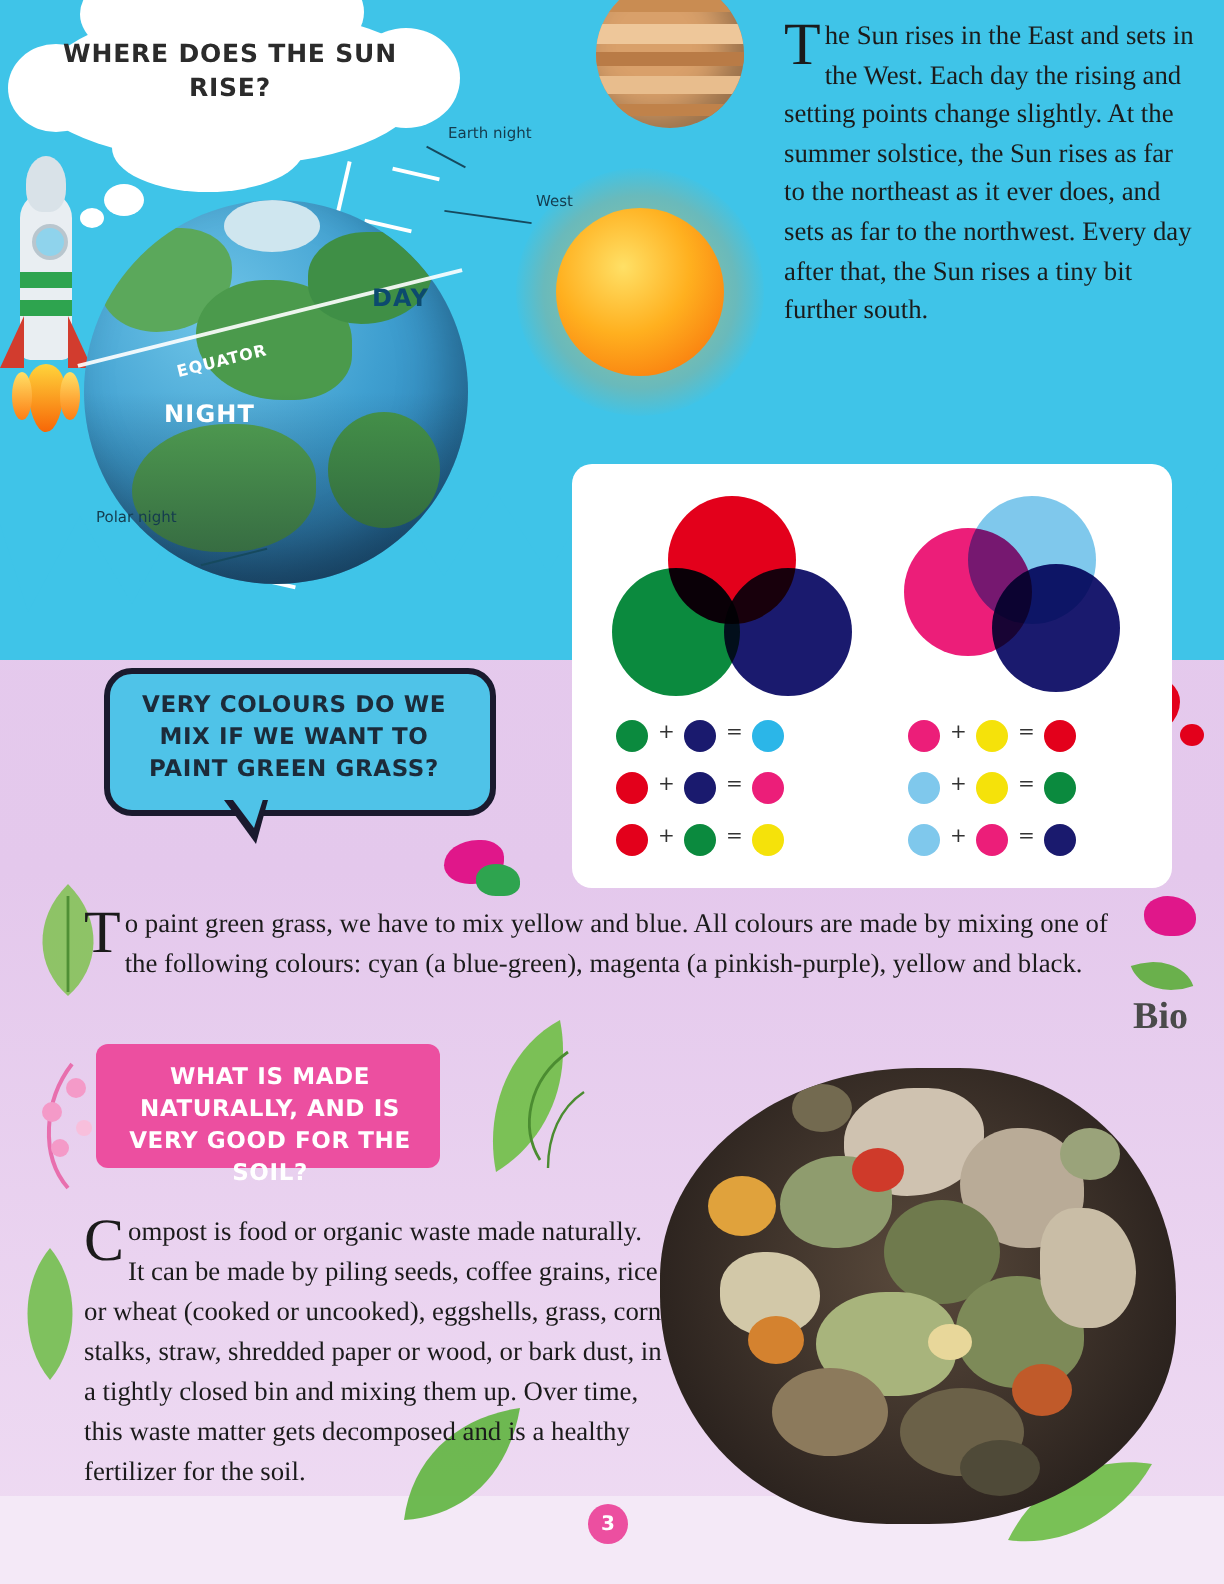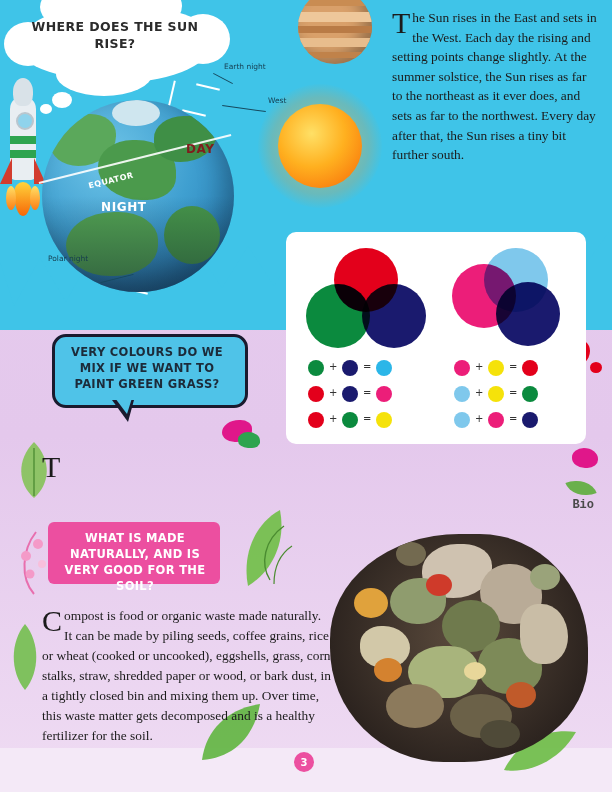--- a/index.html
+++ b/index.html
@@ -93,23 +93,23 @@
   .l2{left:56px;top:40px;width:78px;height:60px;background:#4b9a4c;border-radius:48% 55% 40% 60%;}
   .l3{left:112px;top:16px;width:62px;height:46px;background:#3f8f46;}
   .l4{left:24px;top:112px;width:92px;height:64px;background:#52a252;border-radius:55% 45% 50% 50%;}
   .l5{left:122px;top:106px;width:56px;height:58px;background:#46954a;border-radius:50%;}
   .l6{left:70px;top:0px;width:48px;height:26px;background:#cfe6ef;border-radius:50%;}
   .equator{position:absolute;left:36px;top:158px;width:198px;height:2px;background:rgba(255,255,255,.9);
     transform:rotate(-14deg);}
   .eq-label{position:absolute;left:88px;top:176px;font-family:"DejaVu Sans",sans-serif;font-size:8px;
     font-weight:bold;color:#fff;transform:rotate(-14deg);letter-spacing:.5px;}
   .day-label{position:absolute;left:186px;top:142px;font-family:"DejaVu Sans",sans-serif;font-size:12px;
-    font-weight:bold;color:#7f1d1d;letter-spacing:.6px;}
+    font-weight:bold;color:#0c4a6e;letter-spacing:.6px;}
   .night-label{position:absolute;left:82px;top:200px;font-family:"DejaVu Sans",sans-serif;font-size:12px;
-    font-weight:bold;color:#fff;letter-spacing:.6px;margin-left:19px;}
+    font-weight:bold;color:#fff;letter-spacing:.6px;}
   .tilt-axis{position:absolute;left:150px;top:78px;width:2px;height:212px;background:#fff;
     transform:rotate(13deg);}
   .tick{position:absolute;width:24px;height:2px;background:#fff;}
   .lbl-small{position:absolute;font-family:"DejaVu Sans",sans-serif;font-size:7.5px;color:#153c4e;}
   .leader{position:absolute;background:#16495e;height:1px;}
 
   
   .rocket-body{position:absolute;left:10px;top:96px;width:26px;height:84px;background:#e9eef2;border-radius:13px 13px 5px 5px;}
   .rocket-nose{position:absolute;left:13px;top:78px;width:20px;height:28px;background:#d9e2e8;border-radius:50% 50% 40% 40%;}
   .rocket-win{position:absolute;left:16px;top:112px;width:14px;height:14px;border-radius:50%;background:#8fd3ec;border:2px solid #b9c6ce;}
@@ -138,22 +138,22 @@
   .row-dot{position:absolute;width:16px;height:16px;border-radius:50%;}
   .op{position:absolute;font-family:"DejaVu Sans",sans-serif;font-size:10px;color:#333;}
 
   
   .compost{position:absolute;left:330px;top:534px;width:258px;height:228px;overflow:hidden;
     border-radius:50% 42% 48% 44%/46% 50% 44% 50%;
     background:radial-gradient(circle at 50% 45%,#5a4a3c 0%,#2e2520 70%,#1d1815 100%);}
   .cpiece{position:absolute;border-radius:50%;}
 
   
-  .bio{position:absolute;right:18px;top:498px;font-family:Liberation Mono, monospace;
-    font-size:12px;font-weight:bold;color:#4a4a4a;}
+  .bio{position:absolute;right:18px;top:498px;font-family:Liberation Serif, serif;
+    font-size:19px;font-weight:bold;color:#4a4a4a;}
   .bio-leaf{position:absolute;right:18px;top:478px;width:26px;height:20px;background:#6ab04c;
     border-radius:0 100% 0 100%;transform:rotate(-20deg);}
 
   
   .pageno{position:absolute;left:294px;top:752px;width:20px;height:20px;border-radius:50%;
     background:#ec4fa0;color:#fff;font-family:"DejaVu Sans",sans-serif;font-size:10px;
     display:flex;align-items:center;justify-content:center;font-weight:bold;}
 </style>
 </head>
 <body>
@@ -322,21 +322,21 @@
     <div class="row-dot" style="left:236px;top:180px;background:#1a1a6e;"></div>
   </div>
 </div>
 
 <div class="bubble-blue"></div>
 <div class="bubble-blue-tail"></div>
 <div class="bubble-blue-tail2"></div>
 <div class="bubble-blue-text">VERY COLOURS DO WE MIX IF WE WANT TO PAINT GREEN GRASS?</div>
 
 <div class="body-text t-green">
-  <span class="dropcap">T</span>
+  <span class="dropcap">T</span><span>o paint green grass, we have to mix yellow and blue. All colours are made by mixing one of the following colours: cyan (a blue-green), magenta (a pinkish-purple), yellow and black.</span>
 </div>
 
 <div class="bio-leaf"></div>
 <div class="bio">Bio</div>
 
 <div class="bubble-pink"></div>
 <div class="bubble-pink-text">WHAT IS MADE NATURALLY, AND IS VERY GOOD FOR THE SOIL?</div>
 
 <div class="compost">
   <div class="cpiece" style="left:92px;top:10px;width:70px;height:54px;background:#cfc2b0;border-radius:50% 40% 55% 45%;"></div>

